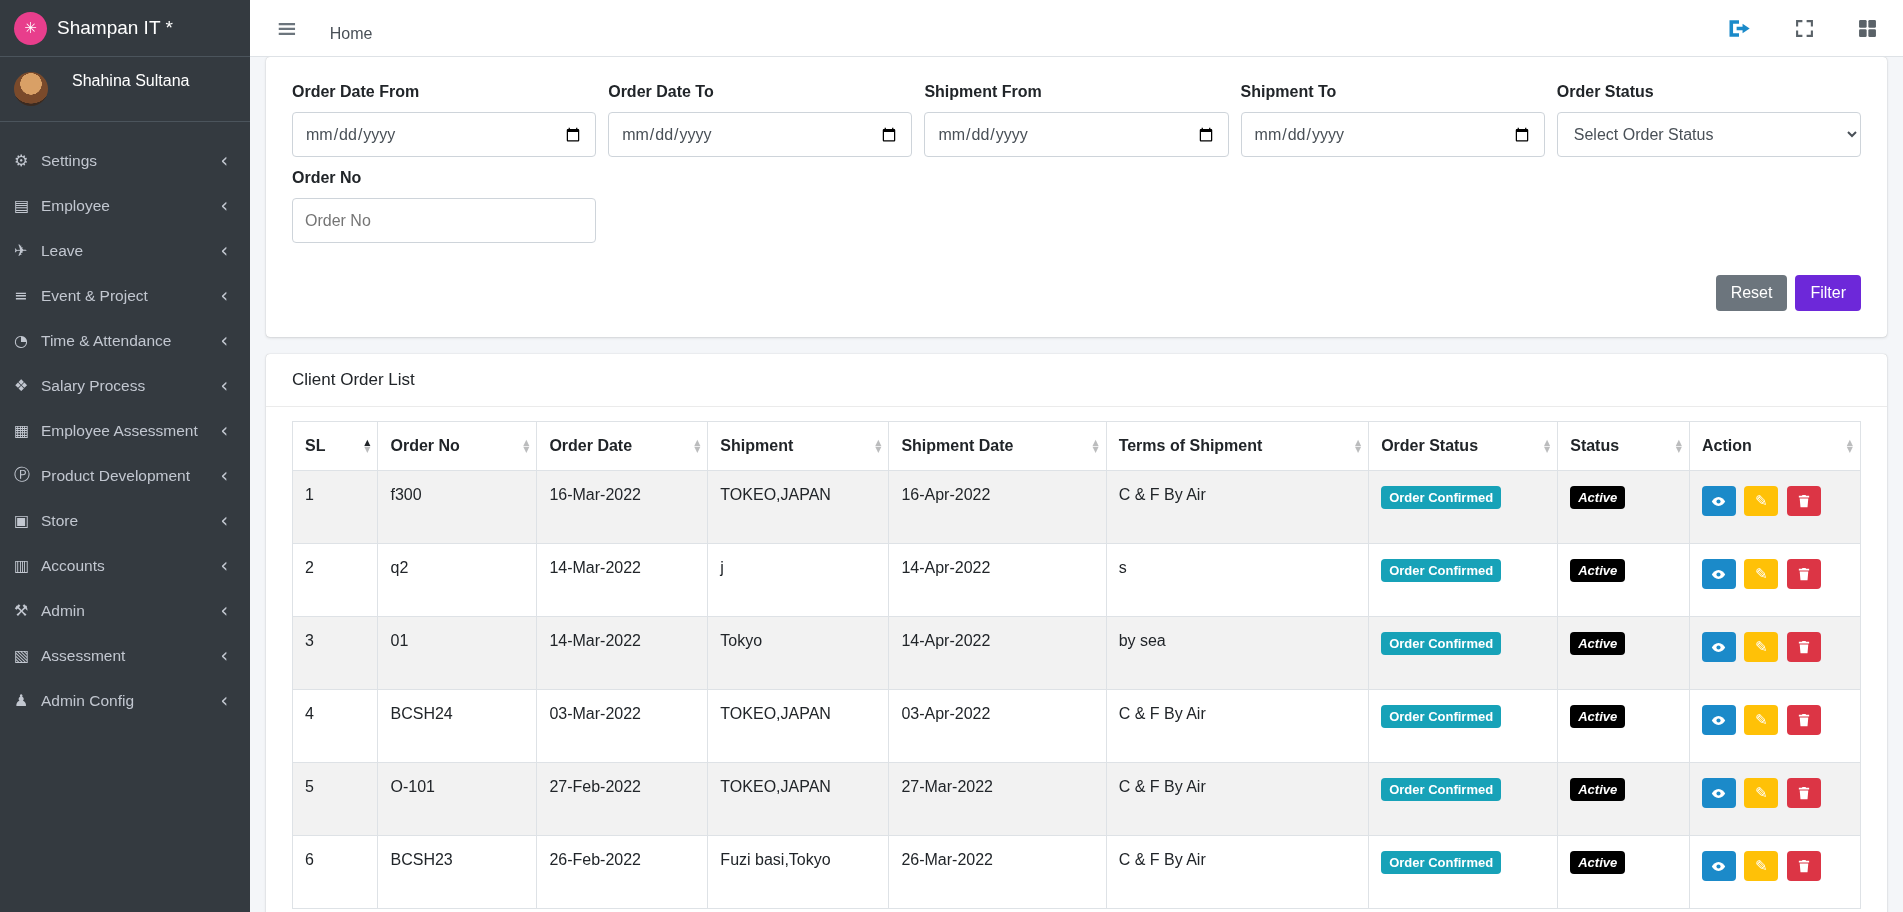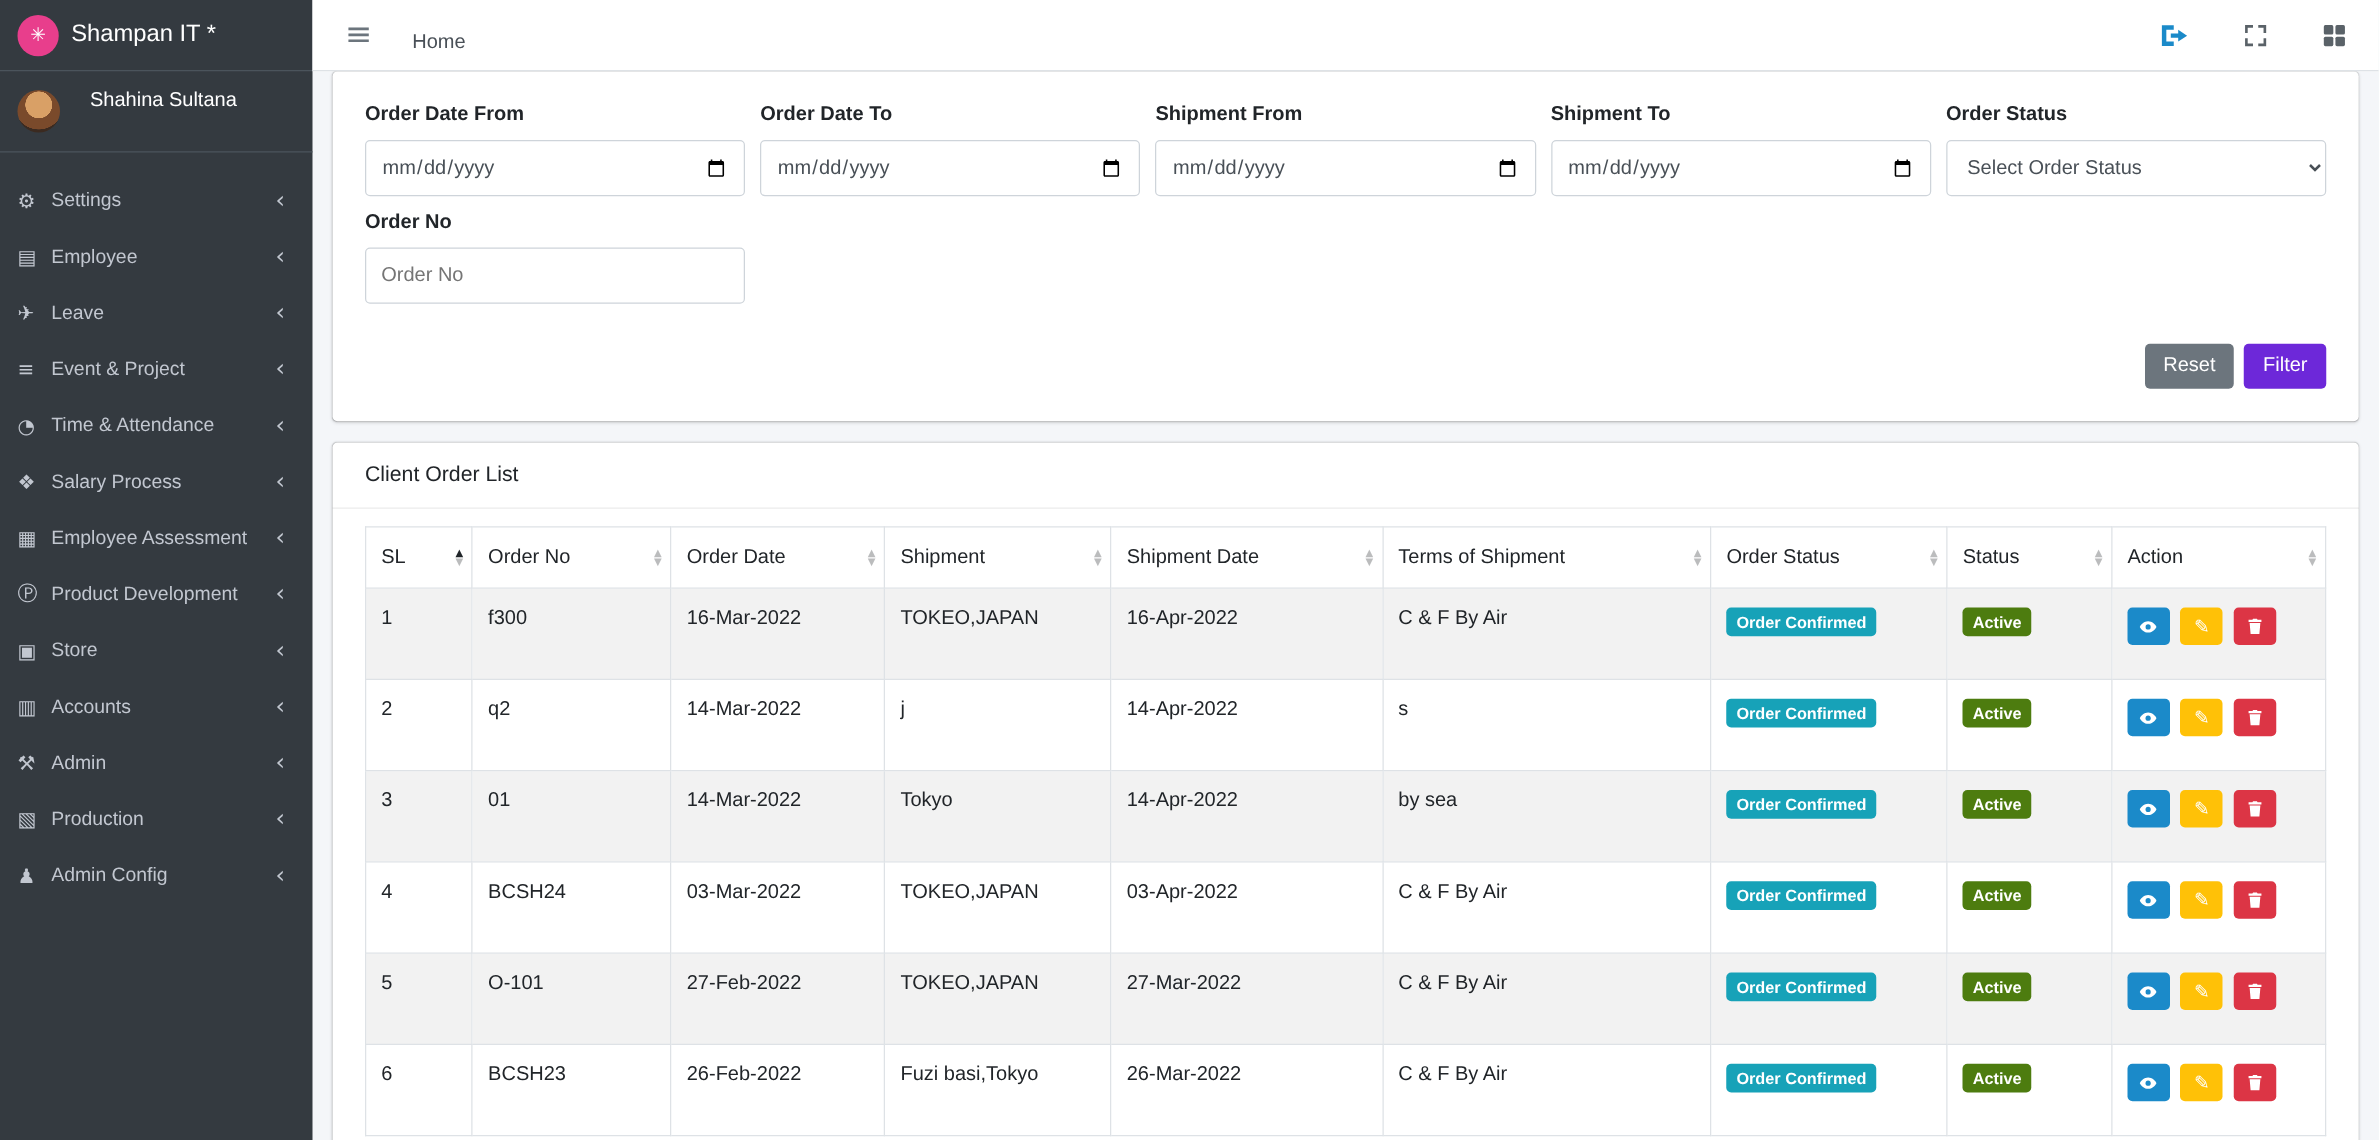--- a/index.html
+++ b/index.html
@@ -61,34 +61,34 @@
   .card-header { padding:16px 26px; font-size:17px; color:#212529; border-bottom:1px solid rgba(0,0,0,.08); }
   .card-body { padding:14px 26px 26px; }
   .search-row { display:flex; justify-content:flex-end; align-items:center; gap:8px; margin-bottom:14px; }
   .search-row label { font-size:16px; color:#212529; }
   .search-row input { width:212px; height:33px; border:1px solid #ced4da; border-radius:4px;
                       padding:0 8px; font-size:15px; }
 
   
   table { width:100%; border-collapse:collapse; table-layout:fixed; }
   th, td { border:1px solid #dee2e6; text-align:left; font-size:16px; color:#212529; }
-  th { font-weight:400; padding:15px 26px 15px 12px; position:relative; cursor:pointer; white-space:nowrap; }
+  th { font-weight:700; padding:15px 26px 15px 12px; position:relative; cursor:pointer; white-space:nowrap; }
   tbody tr { height:73px; }
   td { padding:15px 12px; vertical-align:top; overflow:hidden; }
   tbody tr:nth-child(odd) { background:#f2f2f2; }
   .sort { position:absolute; right:7px; top:50%; transform:translateY(-50%);
           display:flex; flex-direction:column; font-size:8px; line-height:7px; color:#212529;
           font-family:"DejaVu Sans", sans-serif; }
   .sort i { font-style:normal; opacity:.3; }
   th.asc .s-up { opacity:1; }
 
   .badge { display:inline-block; padding:5px 8px; border-radius:4px; color:#fff;
            font-size:13px; font-weight:700; line-height:1; white-space:nowrap; }
   .badge-info { background:#17a2b8; }
-  .badge-success { background:#4d7c0f; }
+  .badge-success { background:#000000;font-style:italic; }
 
   .actions { white-space:nowrap; }
   .abtn { width:34px; height:30px; border:none; border-radius:4px; margin-right:4px; cursor:pointer;
           display:inline-flex; align-items:center; justify-content:center; vertical-align:top; }
   .a-view { background:#1b8ac9; }
   .a-edit { background:#ffc107; }
   .a-del  { background:#dc3545; }
   .pencil { font-style:normal; color:#fff; font-size:15px; line-height:1;
             font-family:"DejaVu Sans", sans-serif; }
 </style>
@@ -159,21 +159,21 @@
         <span class="nav-label">Accounts</span>
         <span class="nav-chevron">‹</span>
       </div>
       <div class="nav-item">
         <span class="nav-icon">⚒</span>
         <span class="nav-label">Admin</span>
         <span class="nav-chevron">‹</span>
       </div>
       <div class="nav-item">
         <span class="nav-icon">▧</span>
-        <span class="nav-label">Production</span>
+        <span class="nav-label">Assessment</span>
         <span class="nav-chevron">‹</span>
       </div>
       <div class="nav-item">
         <span class="nav-icon">♟</span>
         <span class="nav-label">Admin Config</span>
         <span class="nav-chevron">‹</span>
       </div>
     </nav>
   </aside>
 

